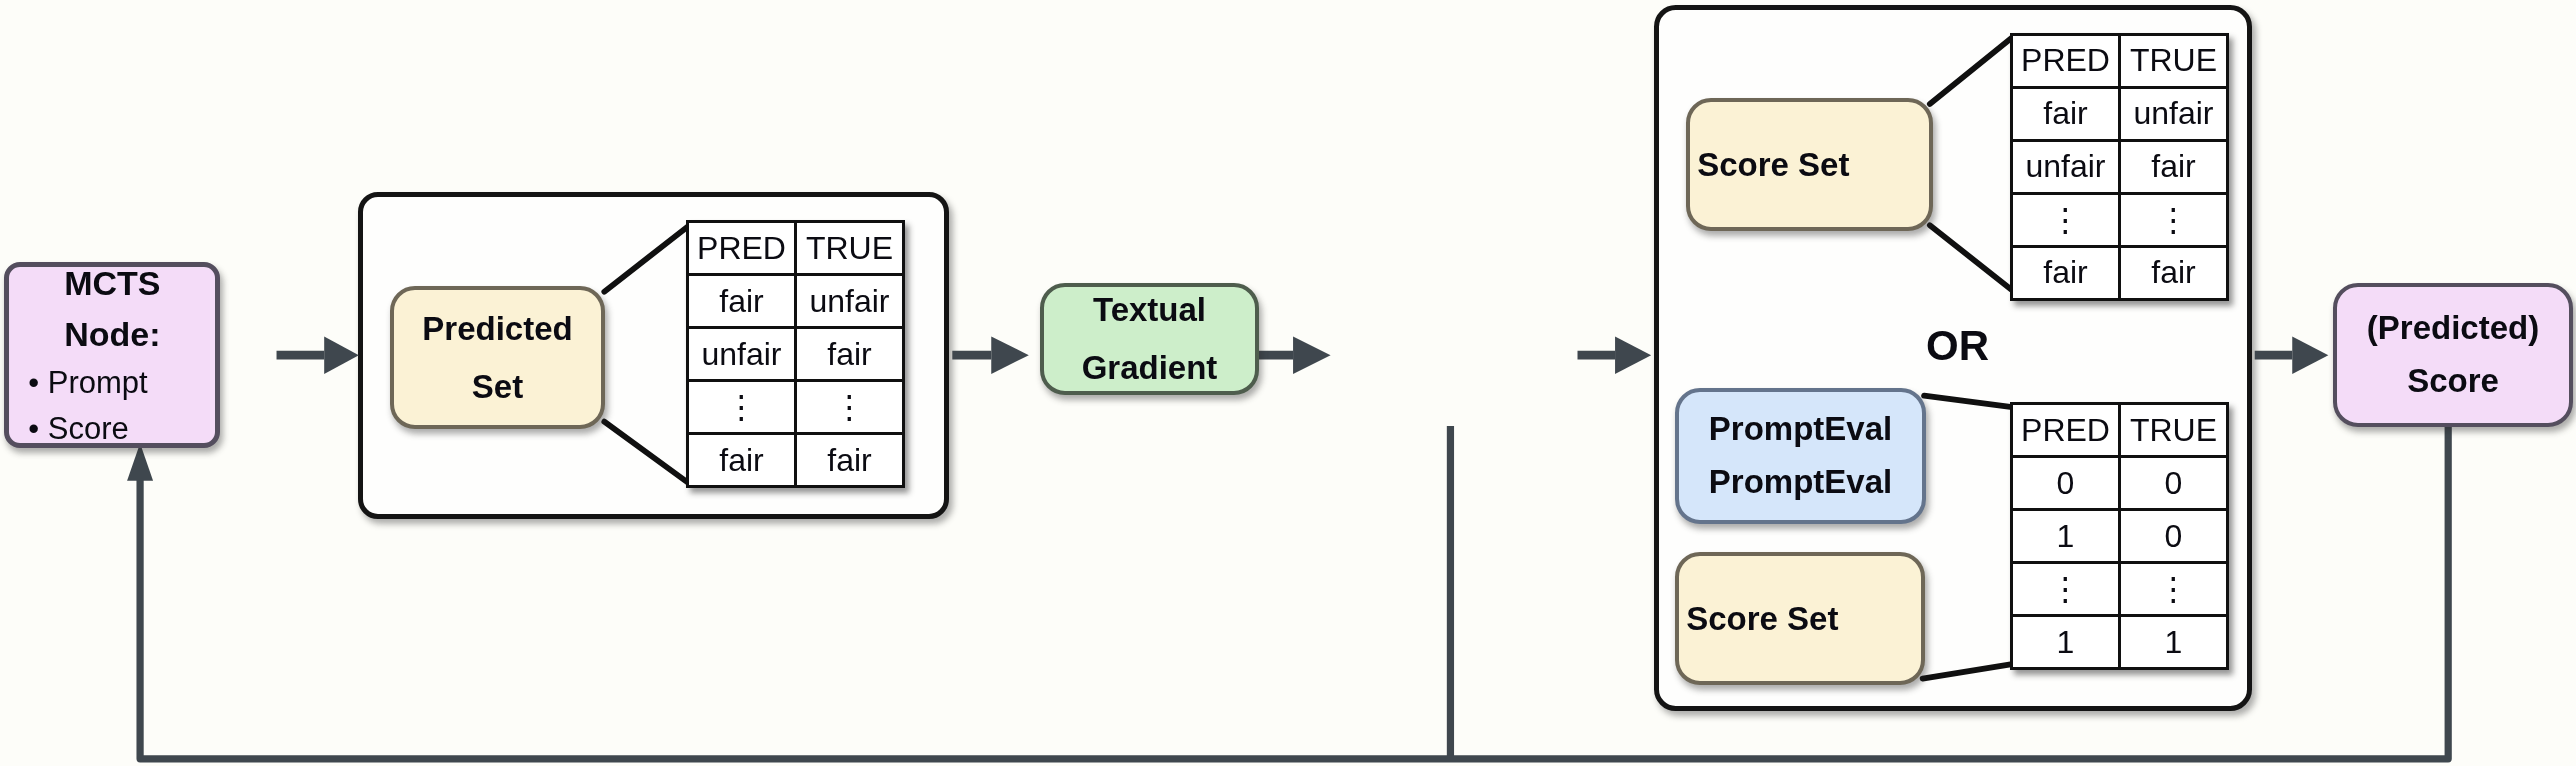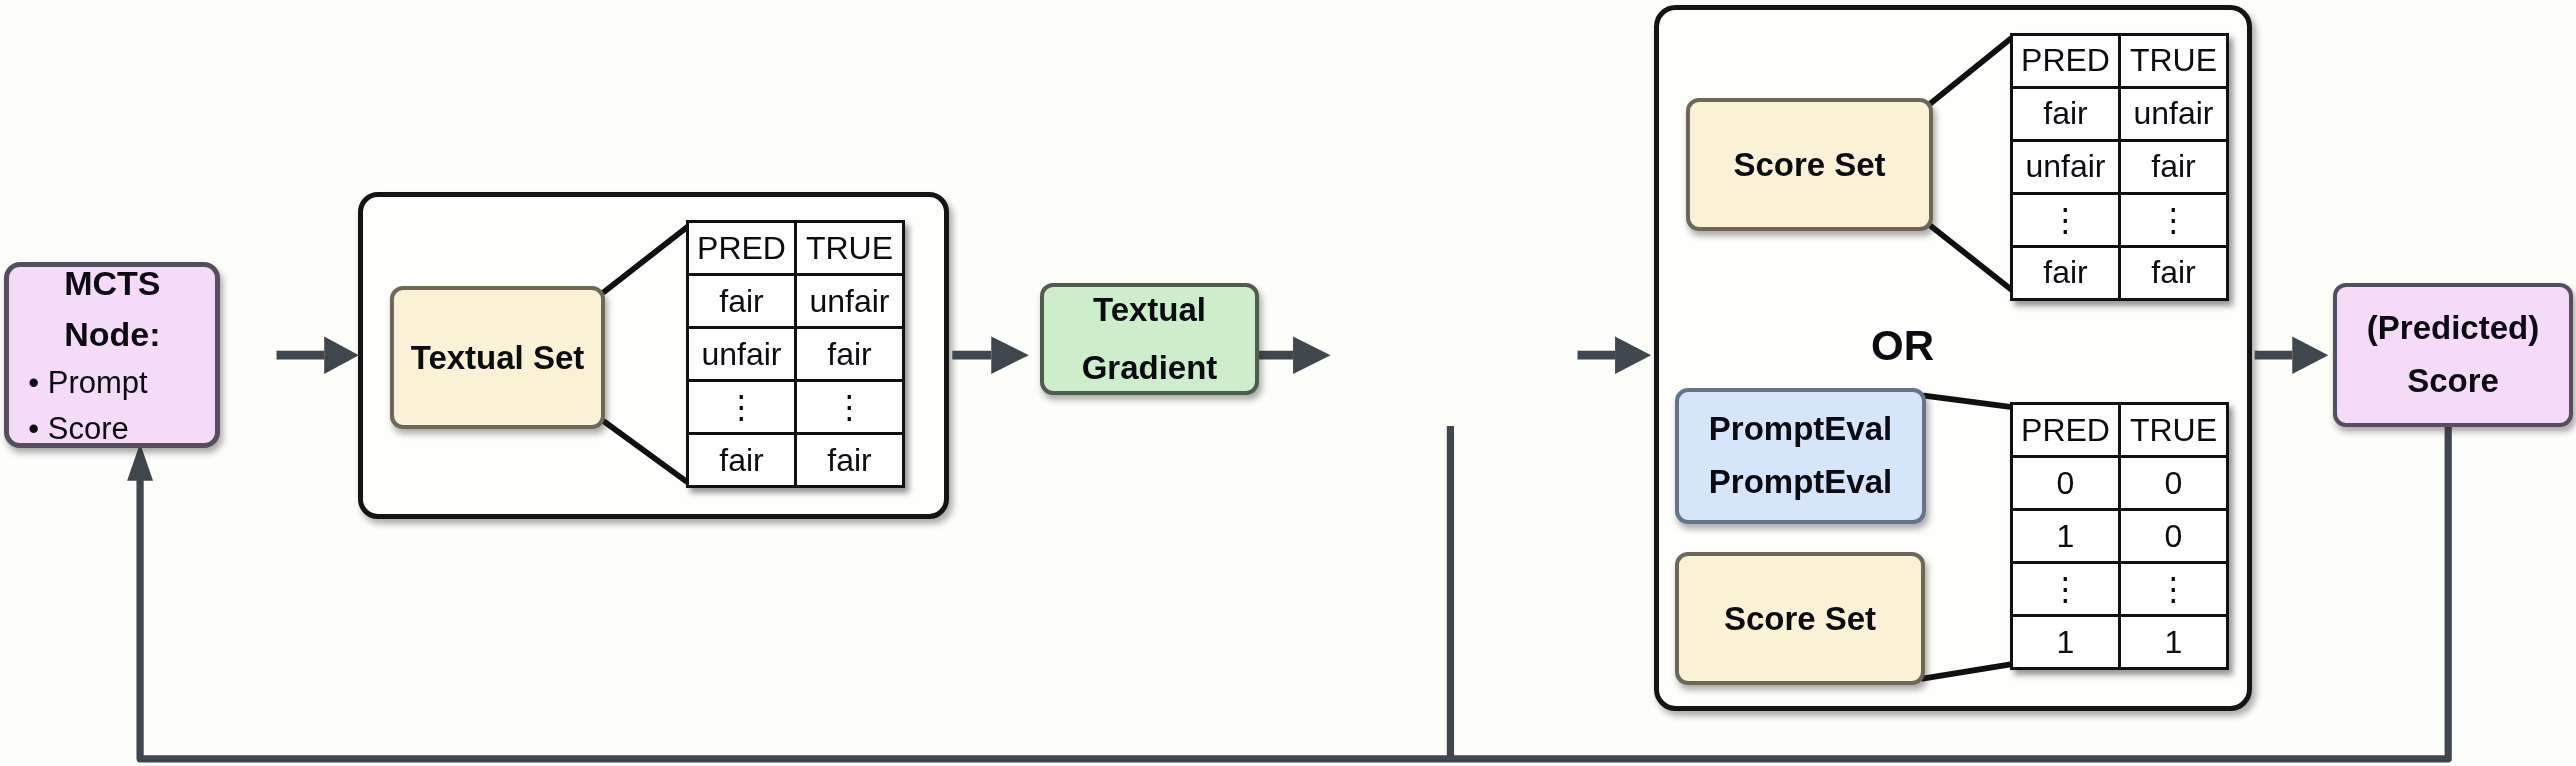--- a/index.html
+++ b/index.html
@@ -19,43 +19,43 @@
     border-radius:20px;box-shadow:3.6px 5px 6.5px rgba(30,30,30,.35);z-index:1}
   #gradient-container{left:358px;top:192px;width:591px;height:327px}
   #eval-container{left:1654px;top:5px;width:598px;height:706px;border-width:5.8px;border-radius:21.7px}
 
   svg.lines{position:absolute;left:0;top:0;z-index:2}
   .arrow-shaft{stroke:var(--arrow);stroke-width:12px}
   .arrow-head{fill:var(--arrow)}
   .funnel{stroke:var(--funnel);stroke-width:8px;stroke-linecap:round}
   .loop{stroke:var(--arrow);stroke-width:10px;fill:none;stroke-linejoin:round}
 
-  .box{position:absolute;display:flex;flex-direction:column;align-items:center;justify-content:center;
+  .box{position:absolute;display:flex;flex-direction:column;align-items:flex-start;justify-content:center;
     text-align:center;font-weight:bold;font-size:33px;line-height:1.75;border:4.3px solid;
-    border-radius:13px;box-shadow:2.9px 5px 6.5px rgba(40,40,40,.38);z-index:3;padding:2.9px 7.2px}
+    border-radius:25px;box-shadow:2.9px 5px 6.5px rgba(40,40,40,.38);z-index:3;padding:2.9px 7.2px}
   .purple{background:var(--purple-fill);border-color:var(--purple-border)}
   .yellow{background:var(--yellow-fill);border-color:var(--yellow-border)}
   .green {background:var(--green-fill); border-color:var(--green-border)}
   .blue  {background:var(--blue-fill);  border-color:var(--blue-border)}
 
   #mcts-box{left:4.3px;top:262px;width:216px;height:186px;border-width:5px;border-radius:16px;
     align-items:flex-start;padding:7.2px 19px;line-height:1.5}
   #mcts-box .box-title{width:100%;text-align:center;font-size:34px}
   #mcts-box .bullet{font-weight:normal;font-size:31px;text-align:center}
 
   #gradient-set-box{left:390px;top:286px;width:215px;height:143px}
   #textual-gradient-box{left:1040px;top:283px;width:219px;height:112px}
   #refined-prompt-box{left:1335px;top:283px;width:240px;height:144px}
   #score-set-top-box{left:1686px;top:98px;width:247px;height:133px}
   #prompteval-box{left:1675px;top:388px;width:251px;height:136px;line-height:1.6}
   #score-set-bottom-box{left:1675px;top:552px;width:250px;height:133px}
   #predicted-score-box{left:2333px;top:283px;width:240px;height:144px;line-height:1.6}
 
   #or-label{position:absolute;left:1871px;top:315px;width:173px;height:61px;z-index:3;
-    font-size:42px;font-weight:bold;text-align:left;line-height:61px}
+    font-size:42px;font-weight:bold;text-align:center;line-height:61px}
 
   table.dtable{position:absolute;border-collapse:collapse;background:#fff;z-index:3;
     box-shadow:3.6px 5px 5.8px rgba(25,25,25,.45)}
   table.dtable th,table.dtable td{border:3.6px solid var(--table-border);width:108px;height:53px;
     text-align:center;vertical-align:middle;font-size:32px;font-weight:normal;background:#fff;color:var(--text)}
   #gradient-table{left:686px;top:220px}
   #score-table-top{left:2010px;top:32.5px}
   #score-table-binary{left:2010px;top:402px}
 </style>
 </head>
@@ -108,21 +108,21 @@
     </g>
   </svg>
 
   <div class="box purple" id="mcts-box">
     <div class="box-title">MCTS Node:</div>
     <div class="bullet">• Prompt</div>
     <div class="bullet">• Score</div>
   </div>
 
   <div class="box yellow" id="gradient-set-box">
-    <span>Textual Set</span>
+    <span>Predicted Set</span>
   </div>
 
   <div class="box green" id="textual-gradient-box">
     <span>Textual Gradient</span>
   </div>
 
 
   <div class="box yellow" id="score-set-top-box">
     <span>Score Set</span>
   </div>

